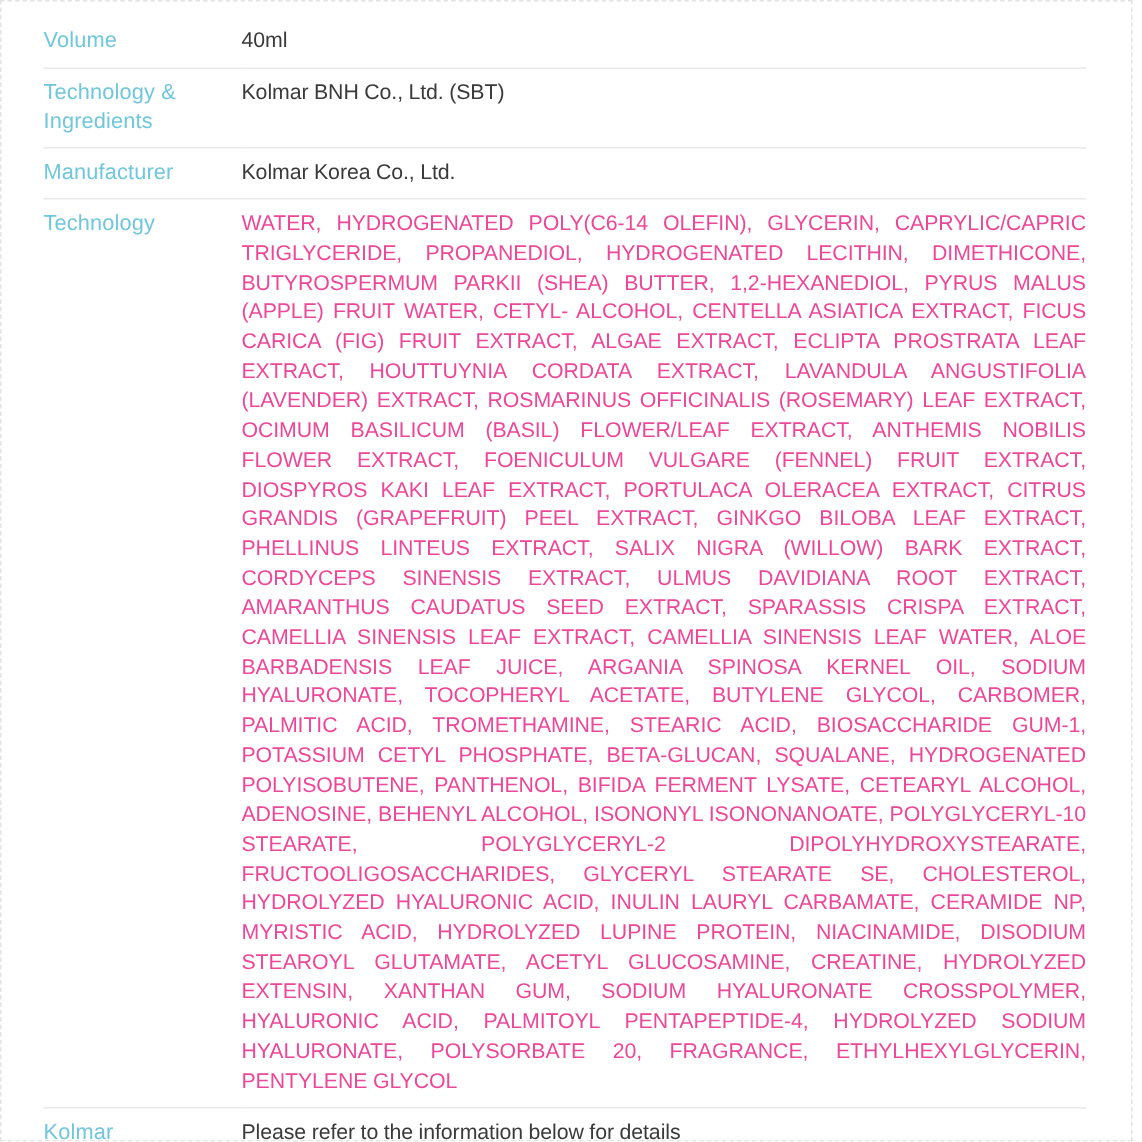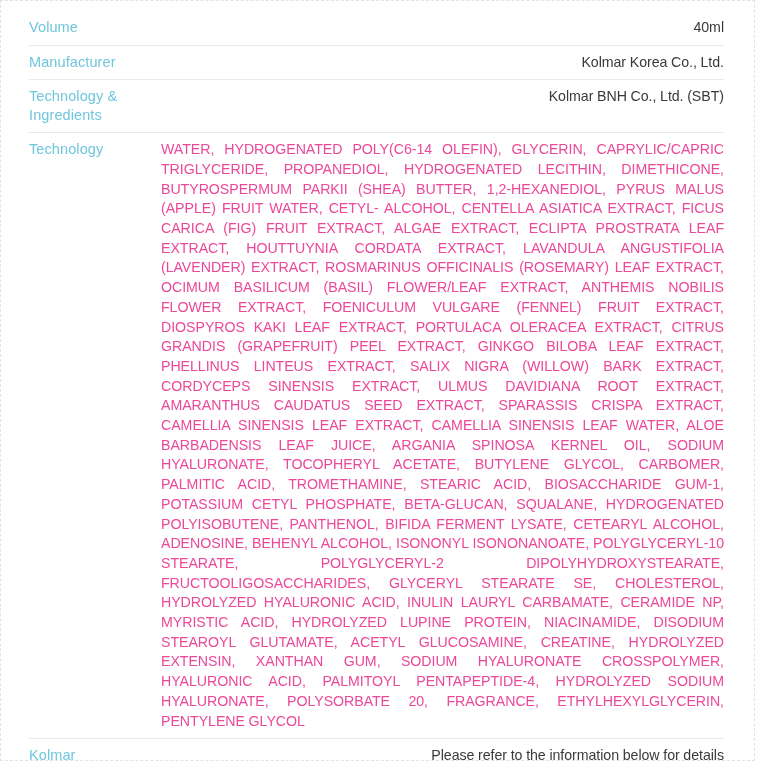--- a/index.html
+++ b/index.html
@@ -50,21 +50,21 @@
     font-size: 14.2px;
     line-height: 19.6px;
     padding-left: 16px;
     padding-right: 4px;
     text-align: justify;
     text-justify: inter-character;
     word-spacing: -0.2px;
     letter-spacing: -0.05px;
   }
   td.value.plain {
-    text-align: right;
+    text-align: left;
     margin-left: 12px;
   }
   .ingredients-cell {
     padding-top: 7px;
     padding-bottom: 9px;
   }
   .ing-text {
     display: block;
     text-align: justify;
     text-align-last: left;
@@ -78,26 +78,26 @@
 <body>
 
 <div class="page">
   <table class="spec">
     <tbody>
       <tr>
         <td class="label">Volume</td>
         <td class="value plain">40ml</td>
       </tr>
       <tr>
+        <td class="label">Technology &amp; Ingredients</td>
+        <td class="value plain">Kolmar BNH Co., Ltd. (SBT)</td>
+      </tr>
+      <tr>
         <td class="label">Manufacturer</td>
         <td class="value plain">Kolmar Korea Co., Ltd.</td>
-      </tr>
-      <tr>
-        <td class="label">Technology &amp; Ingredients</td>
-        <td class="value plain">Kolmar BNH Co., Ltd. (SBT)</td>
       </tr>
       <tr>
         <td class="label">Technology</td>
         <td class="value ingredients-cell">
           <span class="ing-text">WATER, HYDROGENATED POLY(C6-14 OLEFIN), GLYCERIN, CAPRYLIC/CAPRIC TRIGLYCERIDE, PROPANEDIOL, HYDROGENATED LECITHIN, DIMETHICONE, BUTYROSPERMUM PARKII (SHEA) BUTTER, 1,2-HEXANEDIOL, PYRUS MALUS (APPLE) FRUIT WATER, CETYL- ALCOHOL, CENTELLA ASIATICA EXTRACT, FICUS CARICA (FIG) FRUIT EXTRACT, ALGAE EXTRACT, ECLIPTA PROSTRATA LEAF EXTRACT, HOUTTUYNIA CORDATA EXTRACT, LAVANDULA ANGUSTIFOLIA (LAVENDER) EXTRACT, ROSMARINUS OFFICINALIS (ROSEMARY) LEAF EXTRACT, OCIMUM BASILICUM (BASIL) FLOWER/LEAF EXTRACT, ANTHEMIS NOBILIS FLOWER EXTRACT, FOENICULUM VULGARE (FENNEL) FRUIT EXTRACT, DIOSPYROS KAKI LEAF EXTRACT, PORTULACA OLERACEA EXTRACT, CITRUS GRANDIS (GRAPEFRUIT) PEEL EXTRACT, GINKGO BILOBA LEAF EXTRACT, PHELLINUS LINTEUS EXTRACT, SALIX NIGRA (WILLOW) BARK EXTRACT, CORDYCEPS SINENSIS EXTRACT, ULMUS DAVIDIANA ROOT EXTRACT, AMARANTHUS CAUDATUS SEED EXTRACT, SPARASSIS CRISPA EXTRACT, CAMELLIA SINENSIS LEAF EXTRACT, CAMELLIA SINENSIS LEAF WATER, ALOE BARBADENSIS LEAF JUICE, ARGANIA SPINOSA KERNEL OIL, SODIUM HYALURONATE, TOCOPHERYL ACETATE, BUTYLENE GLYCOL, CARBOMER, PALMITIC ACID, TROMETHAMINE, STEARIC ACID, BIOSACCHARIDE GUM-1, POTASSIUM CETYL PHOSPHATE, BETA-GLUCAN, SQUALANE, HYDROGENATED POLYISOBUTENE, PANTHENOL, BIFIDA FERMENT LYSATE, CETEARYL ALCOHOL, ADENOSINE, BEHENYL ALCOHOL, ISONONYL ISONONANOATE, POLYGLYCERYL-10 STEARATE, POLYGLYCERYL-2 DIPOLYHYDROXYSTEARATE, FRUCTOOLIGOSACCHARIDES, GLYCERYL STEARATE SE, CHOLESTEROL, HYDROLYZED HYALURONIC ACID, INULIN LAURYL CARBAMATE, CERAMIDE NP, MYRISTIC ACID, HYDROLYZED LUPINE PROTEIN, NIACINAMIDE, DISODIUM STEAROYL GLUTAMATE, ACETYL GLUCOSAMINE, CREATINE, HYDROLYZED EXTENSIN, XANTHAN GUM, SODIUM HYALURONATE CROSSPOLYMER, HYALURONIC ACID, PALMITOYL PENTAPEPTIDE-4, HYDROLYZED SODIUM HYALURONATE, POLYSORBATE 20, FRAGRANCE, ETHYLHEXYLGLYCERIN, PENTYLENE GLYCOL</span>
         </td>
       </tr>
       <tr>
         <td class="label">Kolmar</td>
         <td class="value plain">Please refer to the information below for details</td>

